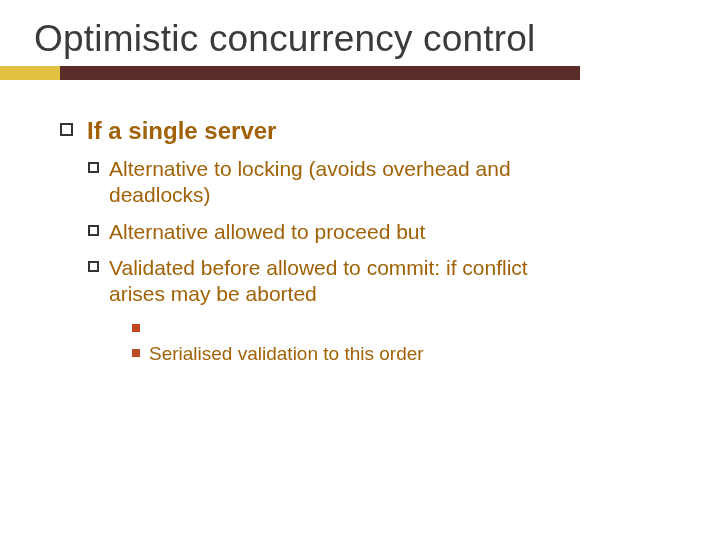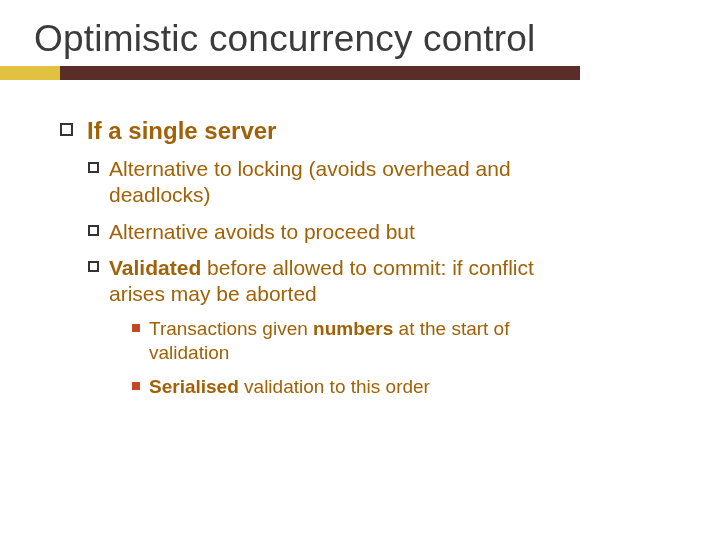--- a/index.html
+++ b/index.html
@@ -84,21 +84,21 @@
   }
   .lvl2-text {
     font-size: 21px;
   }
   .lvl3 {
     margin-left: 72px;
   }
   .lvl3-text {
     font-size: 19px;
   }
-  .b { font-weight: 700; }
+  .b { font-weight: 400; }
 </style>
 </head>
 <body>
 <div class="slide">
 
   <div class="title">Optimistic concurrency control</div>
 
   <div class="underline">
     <div class="ul-accent"></div>
     <div class="ul-main"></div>
@@ -114,36 +114,33 @@
     <div class="bullet-row lvl2">
       <span class="square-open sm"></span>
       <span class="lvl2-text">
         <span>Alternative</span><span> to locking (avoids overhead and deadlocks)</span>
       </span>
     </div>
 
     <div class="bullet-row lvl2">
       <span class="square-open sm"></span>
       <span class="lvl2-text">
-        <span>Alternative</span><span> avoids to proceed but</span>
+        <span>Alternative</span><span> allowed to proceed but</span>
       </span>
     </div>
 
     <div class="bullet-row lvl2">
       <span class="square-open sm"></span>
       <span class="lvl2-text">
         <span class="b">Validated</span><span> before allowed to commit: if conflict arises may be aborted</span>
       </span>
     </div>
 
     <div class="bullet-row lvl3">
       <span class="square-filled"></span>
-      <span class="lvl3-text">
-        <span>Transactions given </span><span class="b">numbers</span><span> at the start of validation</span>
-      </span>
     </div>
 
     <div class="bullet-row lvl3">
       <span class="square-filled"></span>
       <span class="lvl3-text">
         <span class="b">Serialised</span><span> validation to this order</span>
       </span>
     </div>
 
   </div>

